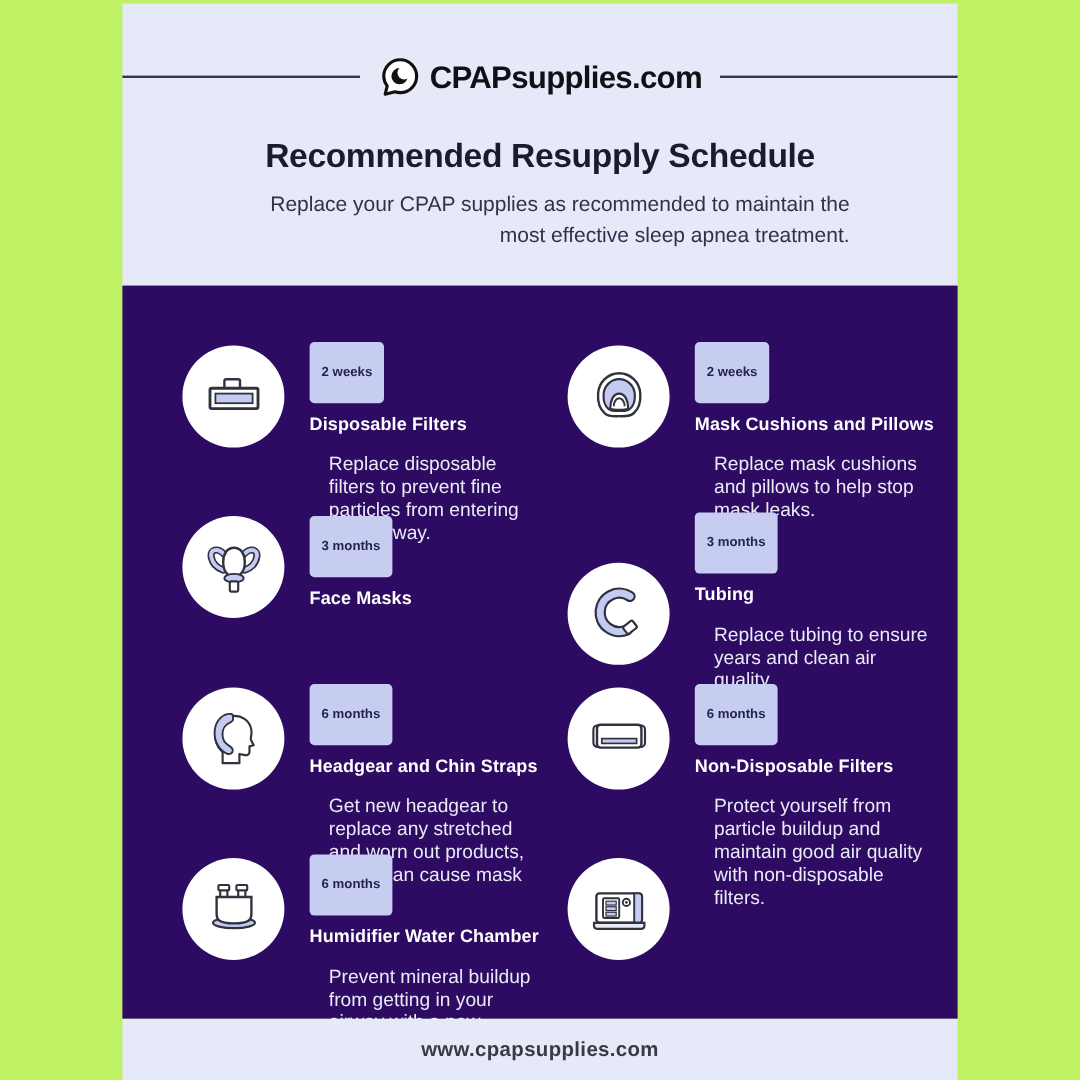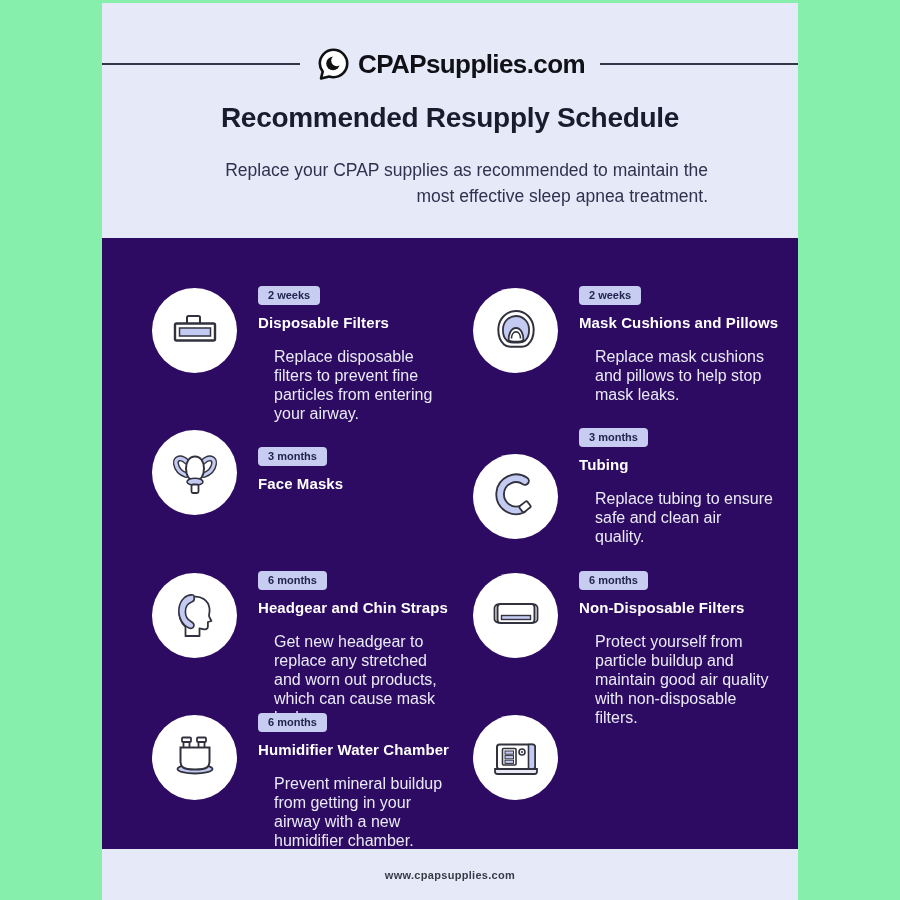--- a/index.html
+++ b/index.html
@@ -1,50 +1,50 @@
 <!DOCTYPE html>
 <html><head>
 <meta charset="utf-8">
 <style>
   html,body{margin:0;padding:0;}
-  .canvas{position:relative;width:900px;height:900px;background:#86efac;overflow:hidden;
+  .canvas{position:relative;width:900px;height:900px;background:#bef264;overflow:hidden;
           font-family:"Liberation Sans",sans-serif;}
   .page{position:absolute;left:102px;top:0;width:696px;height:900px;}
 
   
   .top{position:absolute;top:3px;left:0;right:0;height:235px;background:#e5e9f8;}
   .logo-row{position:absolute;top:42px;left:0;right:0;height:38px;display:flex;align-items:center;}
   .rule{flex:1;height:2px;background:#34344a;}
   .rule-left{margin-right:15px;}
   .rule-right{margin-left:15px;}
   .logo-mark{display:flex;align-items:center;}
   .logo-mark svg{display:block;}
   .logo-text{font-size:26px;font-weight:bold;color:#101016;letter-spacing:-0.6px;margin-left:7px;}
-  .page-title{position:absolute;top:99px;left:0;right:0;margin:0;text-align:center;
+  .page-title{position:absolute;top:99px;left:0;right:0;margin:12px;text-align:center;
               font-size:28px;font-weight:bold;color:#1b1b2e;letter-spacing:-0.3px;}
   .subtitle{position:absolute;top:142px;left:50%;transform:translateX(-50%);width:492px;margin:12px;
             text-align:right;font-size:17.5px;line-height:26px;color:#31314e;}
 
   
   .panel{position:absolute;top:238px;left:0;right:0;height:611px;background:#2e0b62;}
   .item{position:absolute;display:flex;}
   .c1{left:50px;} .c2{left:371px;}
   .r1{top:47px;} .r2{top:189px;align-items:center;} .r3{top:332px;} .r4{top:474px;}
   .icon-circle{width:85px;height:85px;border-radius:50%;background:#ffffff;flex:0 0 85px;
                margin-top:3px;display:flex;align-items:center;justify-content:center;}
   .item-text{margin-left:21px;width:210px;}
   .badge{display:inline-block;background:#c7ccf1;color:#23254f;font-size:11px;font-weight:bold;
-         padding:4px 10px;border-radius:4px;line-height:1;}
+         padding:20px 10px;border-radius:4px;line-height:1;}
   .item-title{margin:9px 0 5px 0;font-size:15px;font-weight:bold;color:#ffffff;letter-spacing:0.1px;}
   .item-desc{margin:16px;font-size:16px;line-height:19px;color:#e9eaf6;}
 
   
   .foot{position:absolute;top:849px;left:0;right:0;height:51px;background:#e5e9f8;
         display:flex;align-items:center;justify-content:center;}
-  .foot span{font-size:11px;font-weight:bold;color:#3a3a47;letter-spacing:0.3px;}
+  .foot span{font-size:17px;font-weight:bold;color:#3a3a47;letter-spacing:0.3px;}
 </style>
 </head>
 <body>
 
 <div class="canvas">
   <div class="page">
 
     <header class="top">
       <div class="logo-row">
         <span class="rule rule-left"></span>
@@ -117,21 +117,21 @@
         <div class="icon-circle">
           <svg width="56" height="56" viewBox="0 0 56 56">
             <path d="M37 13 A16 16 0 1 0 34.5 41" fill="none" stroke="#32323e" stroke-width="9.5" stroke-linecap="round"></path>
             <path d="M37 13 A16 16 0 1 0 34.5 41" fill="none" stroke="#c4cbf2" stroke-width="5.8" stroke-linecap="round"></path>
             <rect x="32" y="35" width="10" height="7.5" rx="1.5" transform="rotate(-38 37 38.8)" fill="#ffffff" stroke="#32323e" stroke-width="1.8"></rect>
           </svg>
         </div>
         <div class="item-text">
           <span class="badge">3 months</span>
           <h3 class="item-title">Tubing</h3>
-          <p class="item-desc">Replace tubing to ensure safe and clean air quality.</p>
+          <p class="item-desc">Replace tubing to ensure years and clean air quality.</p>
         </div>
       </div>
 
       <div class="item c1 r3">
         <div class="icon-circle">
           <svg width="56" height="56" viewBox="0 0 56 56">
             <path d="M25 9c9-2 16.5 3.5 17.5 11.5.5 4-.9 6.4-.4 7.9l2.3 4.6-3.5 1v4.5c0 2-1.7 3.2-3.7 2.8l-4.7-1v7.7H18.5V38.8c-5-4.5-7.5-11.3-5.5-17.8C14.8 14.8 19 10.4 25 9z" fill="#ffffff" stroke="#32323e" stroke-width="1.8" stroke-linejoin="round"></path>
             <path d="M26 7c-7-1-13 5.2-14 13.2-1.1 9 3.5 17 10 19.8 2.8 1.2 5-.6 5-2.7 0-1.8-1.2-2.8-3-3.8-3.4-1.9-5.6-5.4-5.6-9.6 0-4.5 2.6-8.4 6.2-9.8 1.9-.8 3-2.2 2.6-4C26.9 8.6 27.5 7.2 26 7z" fill="#c4cbf2" stroke="#32323e" stroke-width="1.6" stroke-linejoin="round"></path>
           </svg>
         </div>

